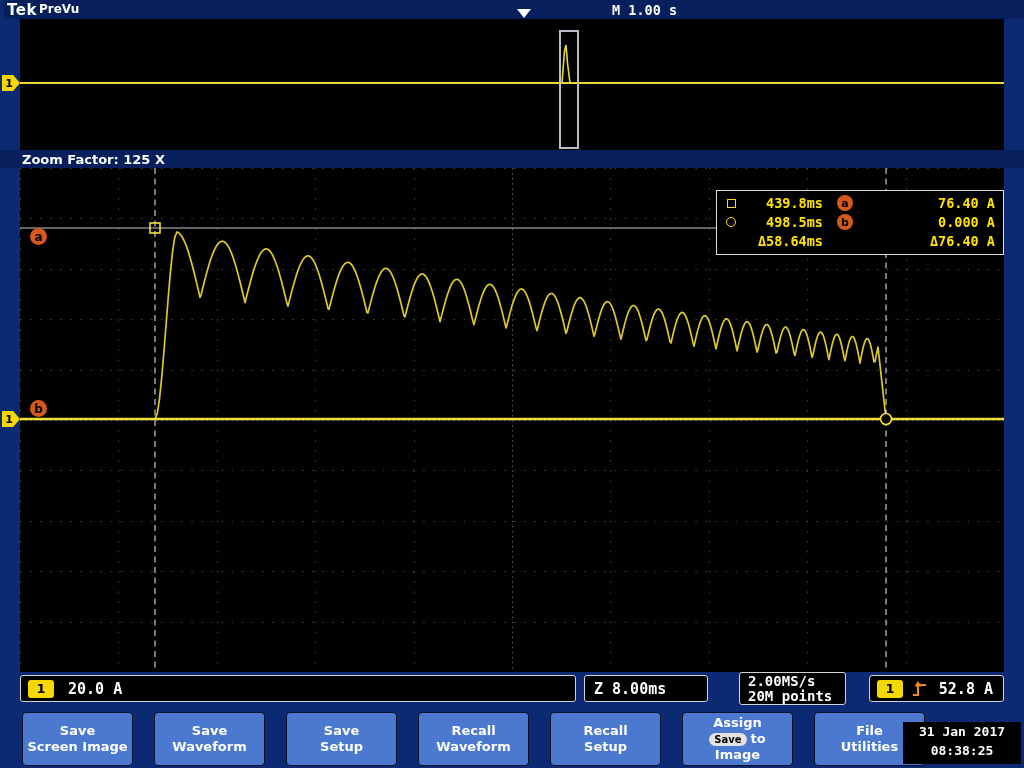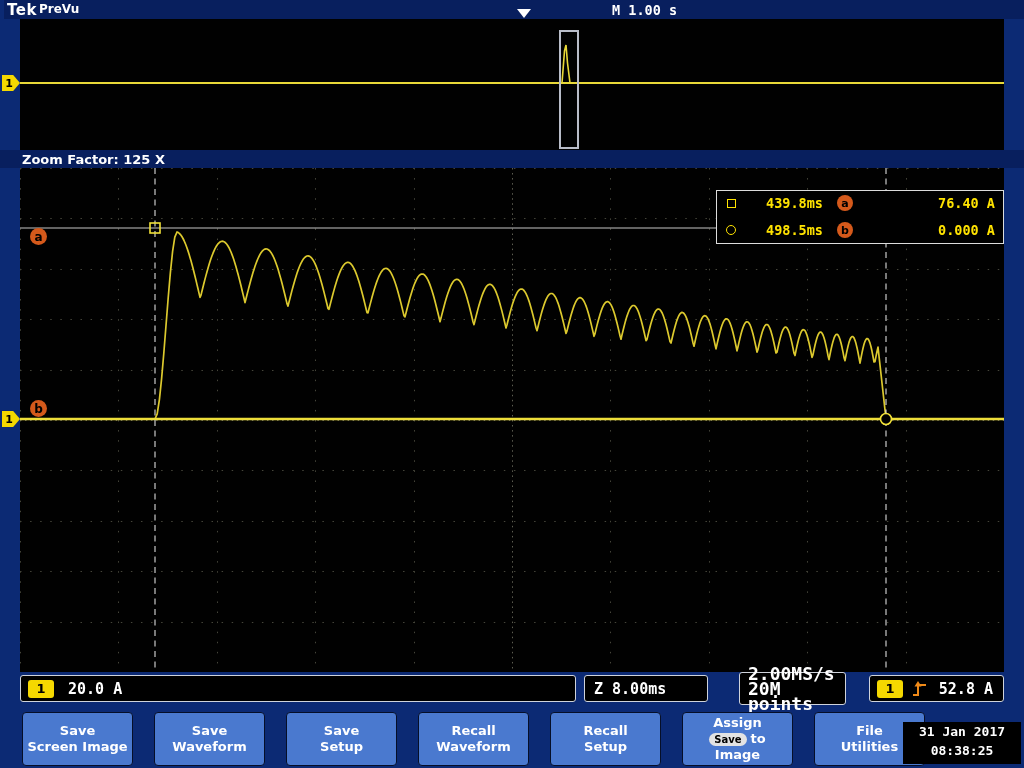--- a/index.html
+++ b/index.html
@@ -30,21 +30,21 @@
            display:flex;align-items:center;padding-left:22px;font-size:13px;font-weight:bold}
 
   
   .graticule{position:absolute;left:20px;top:168px;width:984px;height:504px;background:#010101}
   .graticule svg{display:block;position:absolute;left:0;top:0}
 
   .cbadge{position:absolute;width:17px;height:17px;border-radius:50%;background:#d4591b;color:#000;
           font-weight:bold;font-size:12px;display:flex;align-items:center;justify-content:center}
 
   .cursorbox{position:absolute;right:0;top:22px;width:288px;background:#000;border:1px solid #dcdcdc;
-             padding:3px 8px 4px 6px;display:flex;flex-direction:column;gap:9px}
+             padding:3px 8px 4px 6px;display:flex;flex-direction:column;gap:1px}
   .crow{display:flex;align-items:center;height:18px;font-family:"DejaVu Sans Mono","Liberation Mono",monospace;
         font-weight:bold;font-size:13.5px;color:#ffe300}
   .cicon{width:16px;display:flex;align-items:center;justify-content:center}
   .sq{width:9px;height:9px;border:1.5px solid #ffe300}
   .ci{width:10px;height:10px;border:1.5px solid #ffe300;border-radius:50%}
   .ctime{width:84px;text-align:right}
   .ctimew{width:100px;text-align:right}
   .cbadge2{width:16px;height:16px;border-radius:50%;background:#d4591b;color:#000;font-size:11px;
            font-weight:bold;display:flex;align-items:center;justify-content:center;margin-left:14px;
            font-family:"DejaVu Sans","Liberation Sans",sans-serif}
@@ -52,21 +52,21 @@
 
   
   .sbox{position:absolute;background:#000;border:1px solid #cfd3db;border-radius:3px;display:flex;
         align-items:center;color:#fff;font-weight:bold}
   .sval{font-family:"DejaVu Sans Mono","Liberation Mono",monospace;font-size:15px;font-weight:bold}
   .chbadge{width:26px;height:18px;background:#f5d800;color:#000;border-radius:3px;display:flex;
            align-items:center;justify-content:center;font-size:13px;font-weight:bold}
   #ch1box{left:20px;top:675px;width:556px;height:27px;padding-left:7px;gap:14px}
   #zbox{left:584px;top:675px;width:124px;height:27px;padding-left:9px}
   #ratebox{left:739px;top:672px;width:107px;height:33px;flex-direction:column;align-items:flex-start;
-           justify-content:center;padding-left:8px;font-size:18px;line-height:15px;
+           justify-content:center;padding-left:8px;font-size:14px;line-height:15px;
            font-family:"DejaVu Sans Mono","Liberation Mono",monospace}
   #trigbox{left:869px;top:675px;width:135px;height:27px;padding:0 10px 0 7px;gap:9px}
 
   
   .menubar{position:absolute;left:22px;top:712px;display:flex;gap:21px}
   .mbtn{width:111px;height:54px;background:#4a79cf;border:1px solid #060f28;border-radius:4px;color:#fff;
         font-size:13px;font-weight:bold;display:flex;flex-direction:column;align-items:center;
         justify-content:center;line-height:16px;text-align:center;cursor:pointer}
   .mrow{display:flex;align-items:center;gap:4px}
   .savepill{background:#e3e3e3;color:#000;font-size:10px;font-weight:bold;border-radius:7px;
@@ -149,20 +149,24 @@
         <span class="cval">76.40 A</span>
       </div>
       <div class="crow">
         <span class="cicon">
             <span class="ci"></span>
           </span>
         <span class="ctime">498.5ms</span>
         <span class="cbadge2">b</span>
         <span class="cval">0.000 A</span>
       </div>
+      <div class="crow">
+        <span class="ctimew">Δ58.64ms</span>
+        <span class="cval">Δ76.40 A</span>
+      </div>
     </div>
   </div>
   <div class="chtag" style="top:411px">1</div>
 
   <div class="sbox" id="ch1box">
     <span class="chbadge">1</span>
     <span class="sval">20.0 A</span>
   </div>
   <div class="sbox" id="zbox">
     <span class="sval">Z 8.00ms</span>

